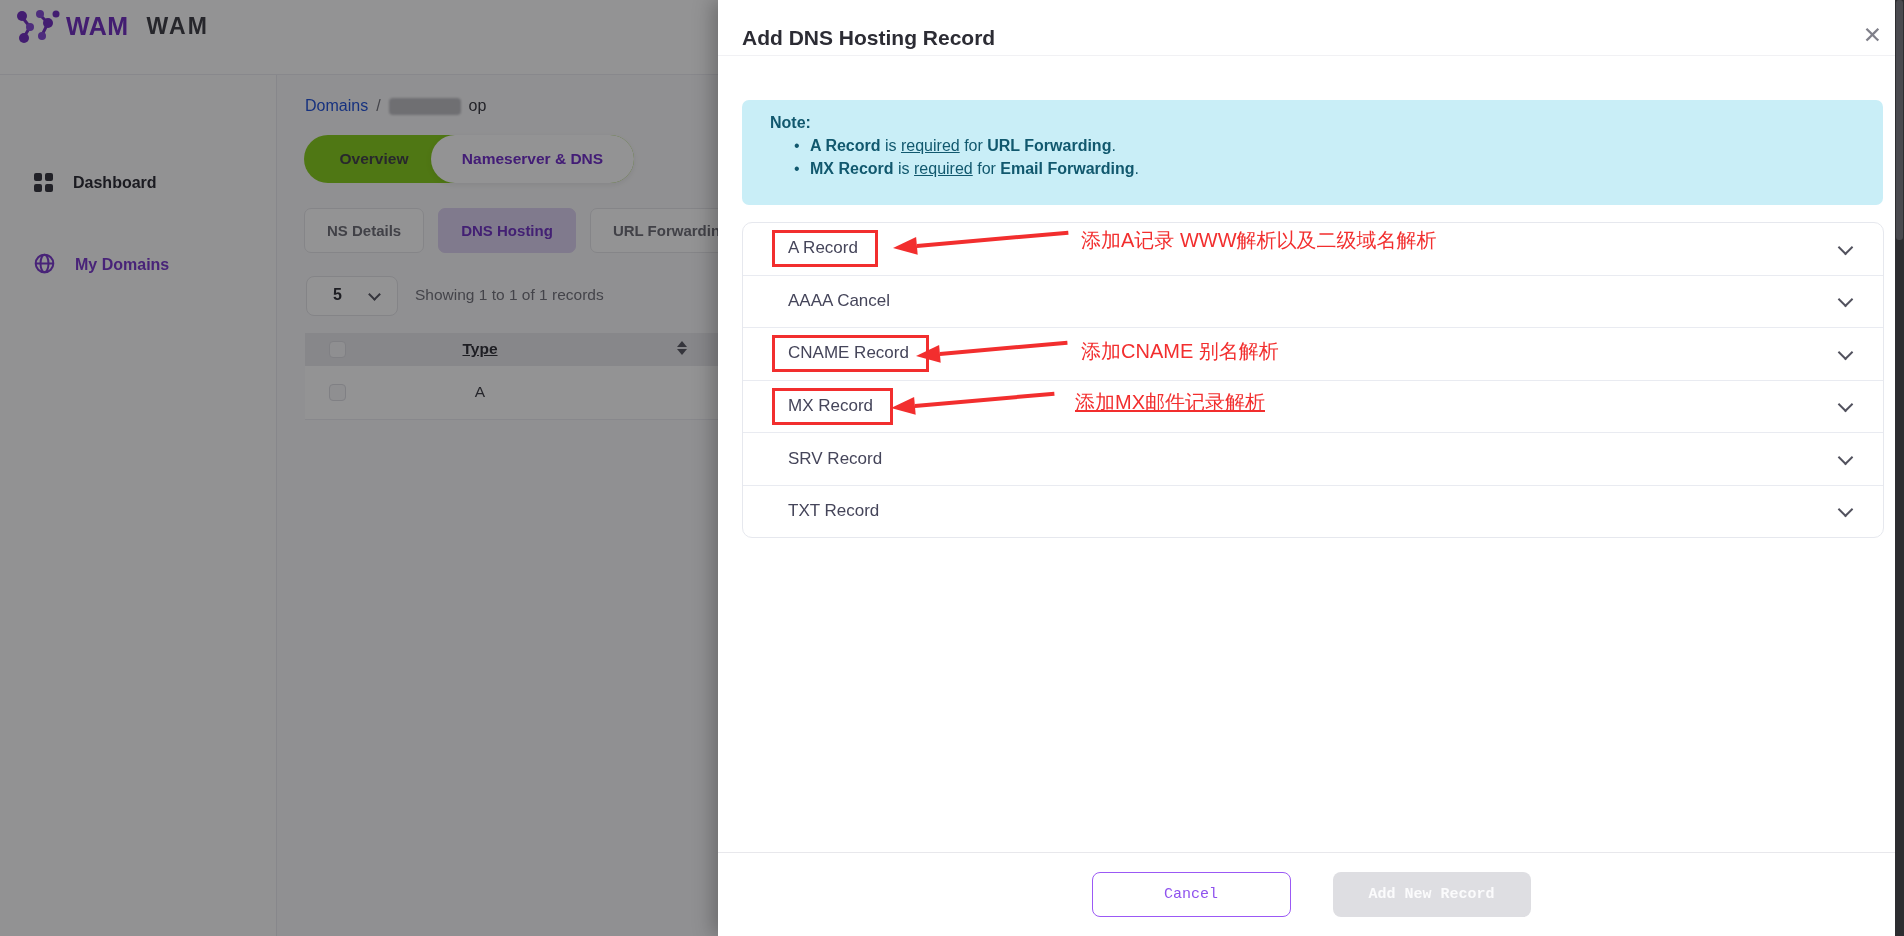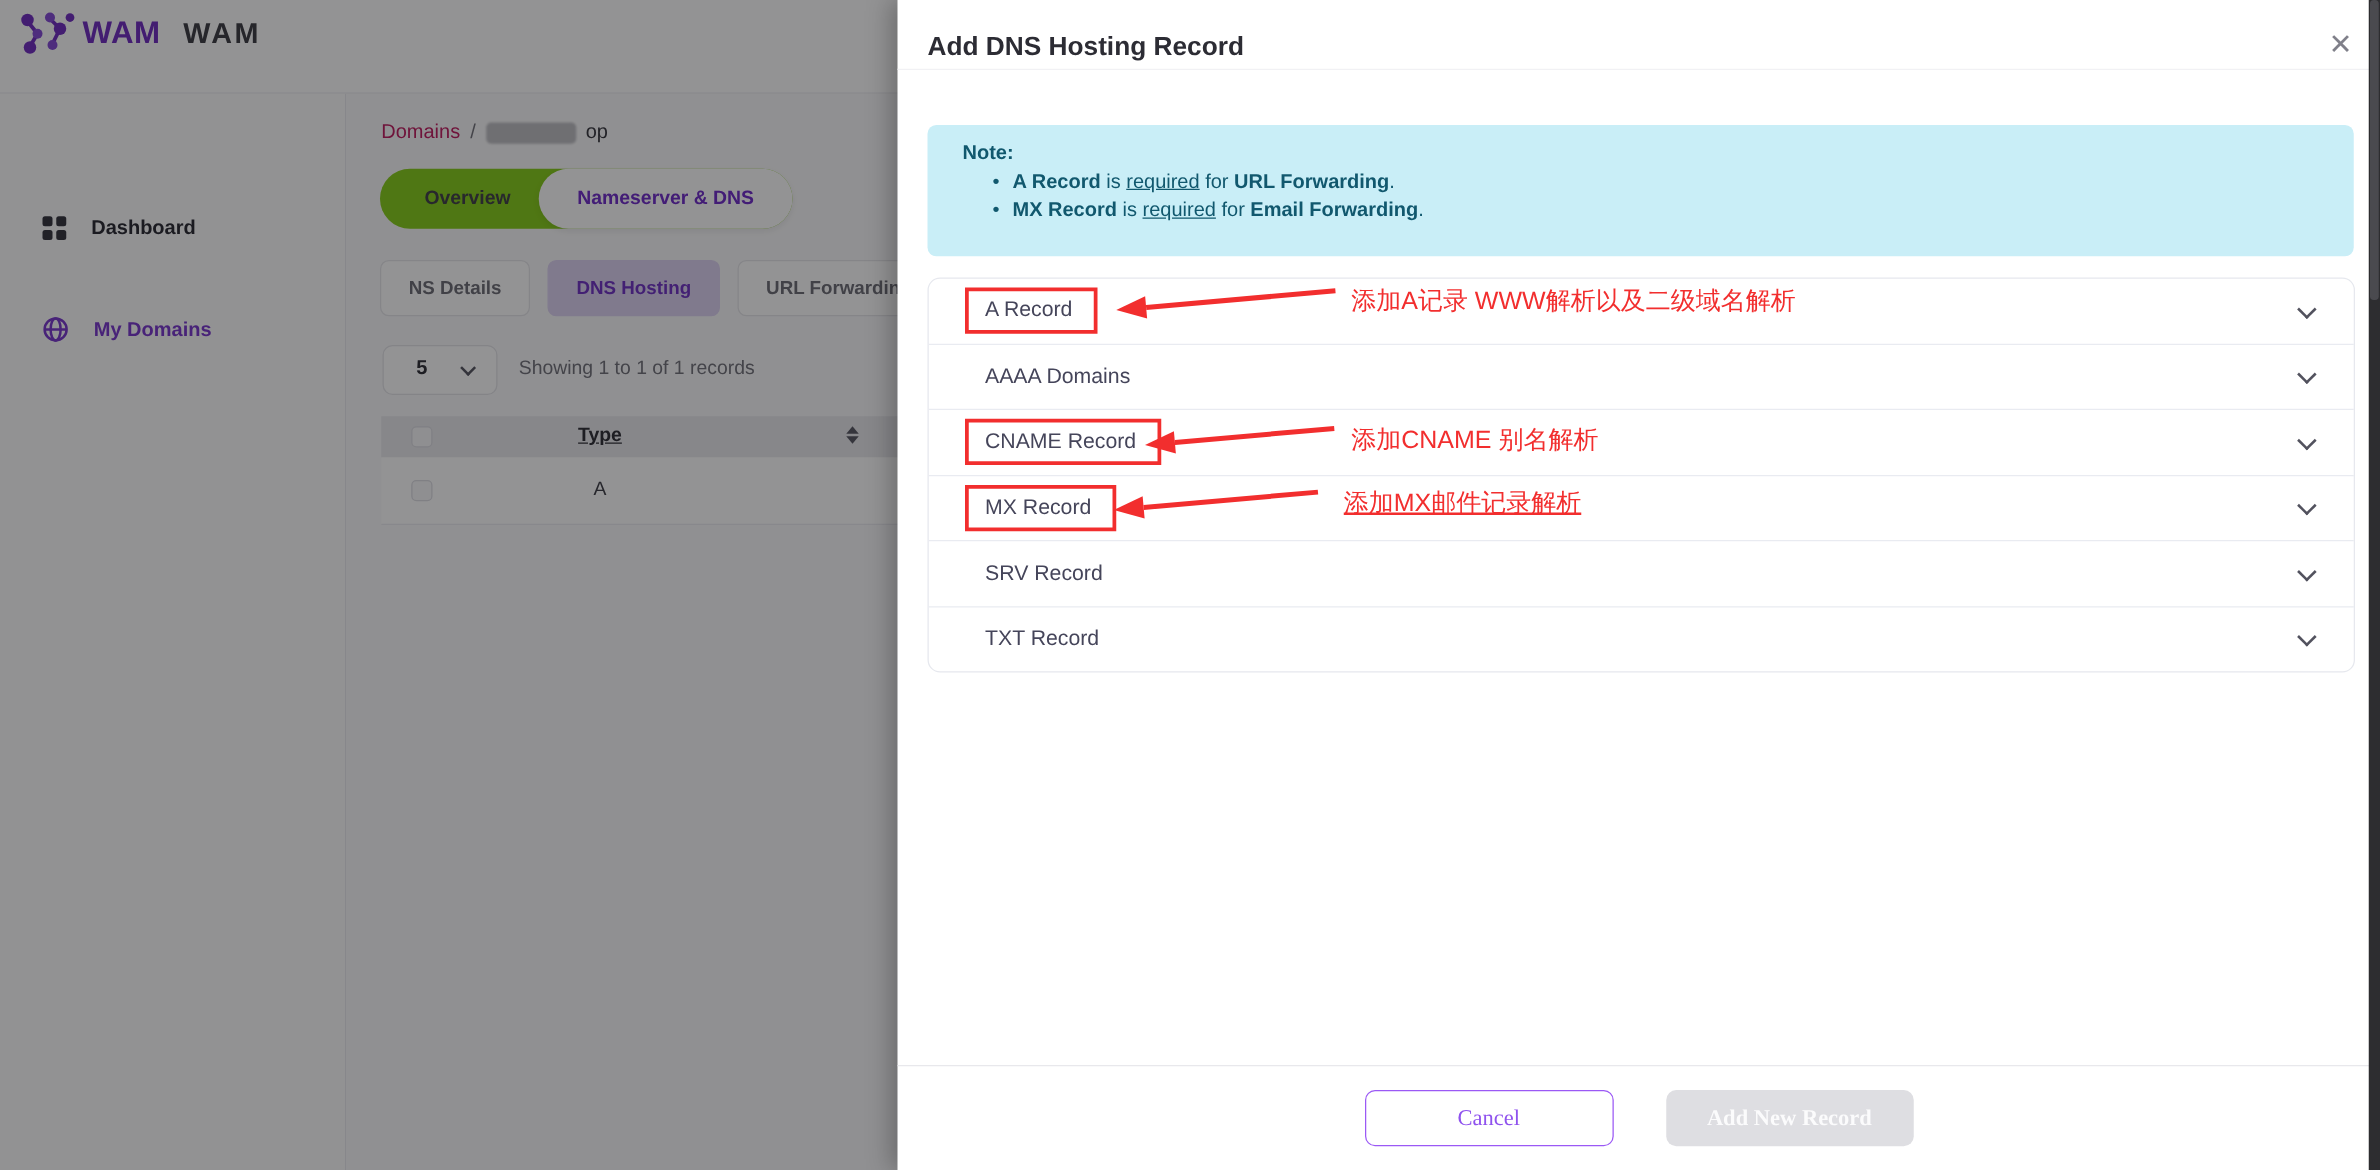--- a/index.html
+++ b/index.html
@@ -15,21 +15,21 @@
 
   .sidebar { position:absolute; left:0; top:75px; width:277px; height:861px; background:#fdfdfe; border-right:1px solid #e9e9ee; }
   .side-item { position:absolute; left:34px; display:flex; align-items:flex-end; gap:20px; cursor:pointer; }
   .side-item .lbl { font-size:16px; font-weight:700; color:#26262e; }
   .side-item.active .lbl { color:#7733cc; }
   .grid-icon { width:19px; height:19px; display:grid; grid-template-columns:1fr 1fr; grid-template-rows:1fr 1fr; gap:3px; }
   .grid-icon span { background:#30303a; border-radius:2px; }
 
   .content { position:absolute; left:277px; top:75px; right:0; bottom:0; background:#fafafb; }
   .crumbs { position:absolute; left:28px; top:22px; font-size:16px; display:flex; align-items:center; gap:8px; }
-  .crumb-root { color:#be185d; cursor:pointer; }
+  .crumb-root { color:#1d4ed8; cursor:pointer; }
   .crumb-sep { color:#6f6f78; }
   .blurbox { display:inline-block; width:72px; height:17px; background:#bdbdc2; border-radius:4px; filter:blur(1px); }
   .crumb-dom { color:#33333b; }
 
   .tab-pills { position:absolute; left:27px; top:60px; width:330px; height:48px; background:#84cc16; border-radius:24px; }
   .tab-ov { position:absolute; left:0; top:0; width:140px; height:48px; line-height:48px; text-align:center; font-size:15.5px; font-weight:600; color:#3c3c44; cursor:pointer; }
   .tab-ns { position:absolute; left:127px; top:0; width:203px; height:48px; line-height:48px; text-align:center; background:#fff; border-radius:24px; box-shadow:0 2px 6px rgba(0,0,0,.08); font-size:15.5px; font-weight:700; color:#6d28c9; cursor:pointer; }
 
   .subtabs { position:absolute; left:27px; top:133px; display:flex; gap:14px; }
   .subtab { height:45px; padding:0 22px; line-height:43px; background:#fff; border:1px solid #e6e6ea; border-radius:7px; font-size:15px; font-weight:600; color:#6b6b74; cursor:pointer; white-space:nowrap; }
@@ -76,21 +76,21 @@
   .acc-label { font-size:17px; color:#45455a; }
   .acc-label.boxed { border:3px solid #f22e2e; padding:5px 17px 6px 13px; margin-left:-16px; }
   .acc-chev { position:absolute; right:32px; top:50%; margin-top:-7px; width:11px; height:11px; border-right:2px solid #52525e; border-bottom:2px solid #52525e; transform:rotate(45deg); }
 
   .arrow { position:absolute; display:flex; align-items:center; transform:rotate(-5deg); transform-origin:left center; pointer-events:none; }
   .arrow .head { width:0; height:0; border-top:9px solid transparent; border-bottom:9px solid transparent; border-right:24px solid #f22e2e; }
   .arrow .shaft { height:4px; background:#f22e2e; }
   .ann-text { position:absolute; color:#f22e2e; font-size:20px; white-space:nowrap; pointer-events:none; }
 
   .m-footer { position:absolute; left:0; bottom:0; width:100%; height:84px; border-top:1px solid #e8e8ec; display:flex; align-items:center; justify-content:center; gap:12px; }
-  .btn { height:45px; border-radius:8px; font-size:18px; cursor:pointer; font-family:Liberation Serif, serif; }
+  .btn { height:45px; border-radius:8px; font-size:15px; cursor:pointer; font-family:Liberation Mono, monospace; }
   .btn-cancel { width:199px; background:#fff; border:1.5px solid #9b59f5; color:#8f52ee; font-weight:500; }
   .btn-submit { width:198px; background:#dedee2; border:none; color:#fbfbfc; font-weight:700;margin-left:30px; }
 
   .scrollstrip { position:absolute; right:0; top:0; width:9px; height:936px; background:#2d2d30; z-index:30; }
   .scrollstrip .thumb { position:absolute; left:1px; top:0; width:7px; height:240px; background:#4a4a4f; border-radius:3px; }
 </style>
 </head>
 <body>
 
 <div class="screen">
@@ -202,21 +202,21 @@
         <span class="acc-label boxed">A Record</span>
         <span class="acc-chev"></span>
         <div class="arrow" style="left:150px; top:16px;">
             <span class="head"></span>
             <span class="shaft" style="width:152px;"></span>
           </div>
         <div class="ann-text" style="left:338px; top:4px;">添加A记录 WWW解析以及二级域名解析</div>
       </div>
 
       <div class="acc-row">
-        <span class="acc-label">AAAA Domains</span>
+        <span class="acc-label">AAAA Cancel</span>
         <span class="acc-chev"></span>
       </div>
 
       <div class="acc-row">
         <span class="acc-label boxed">CNAME Record</span>
         <span class="acc-chev"></span>
         <div class="arrow" style="left:173px; top:19px;">
             <span class="head"></span>
             <span class="shaft" style="width:128px;"></span>
           </div>

